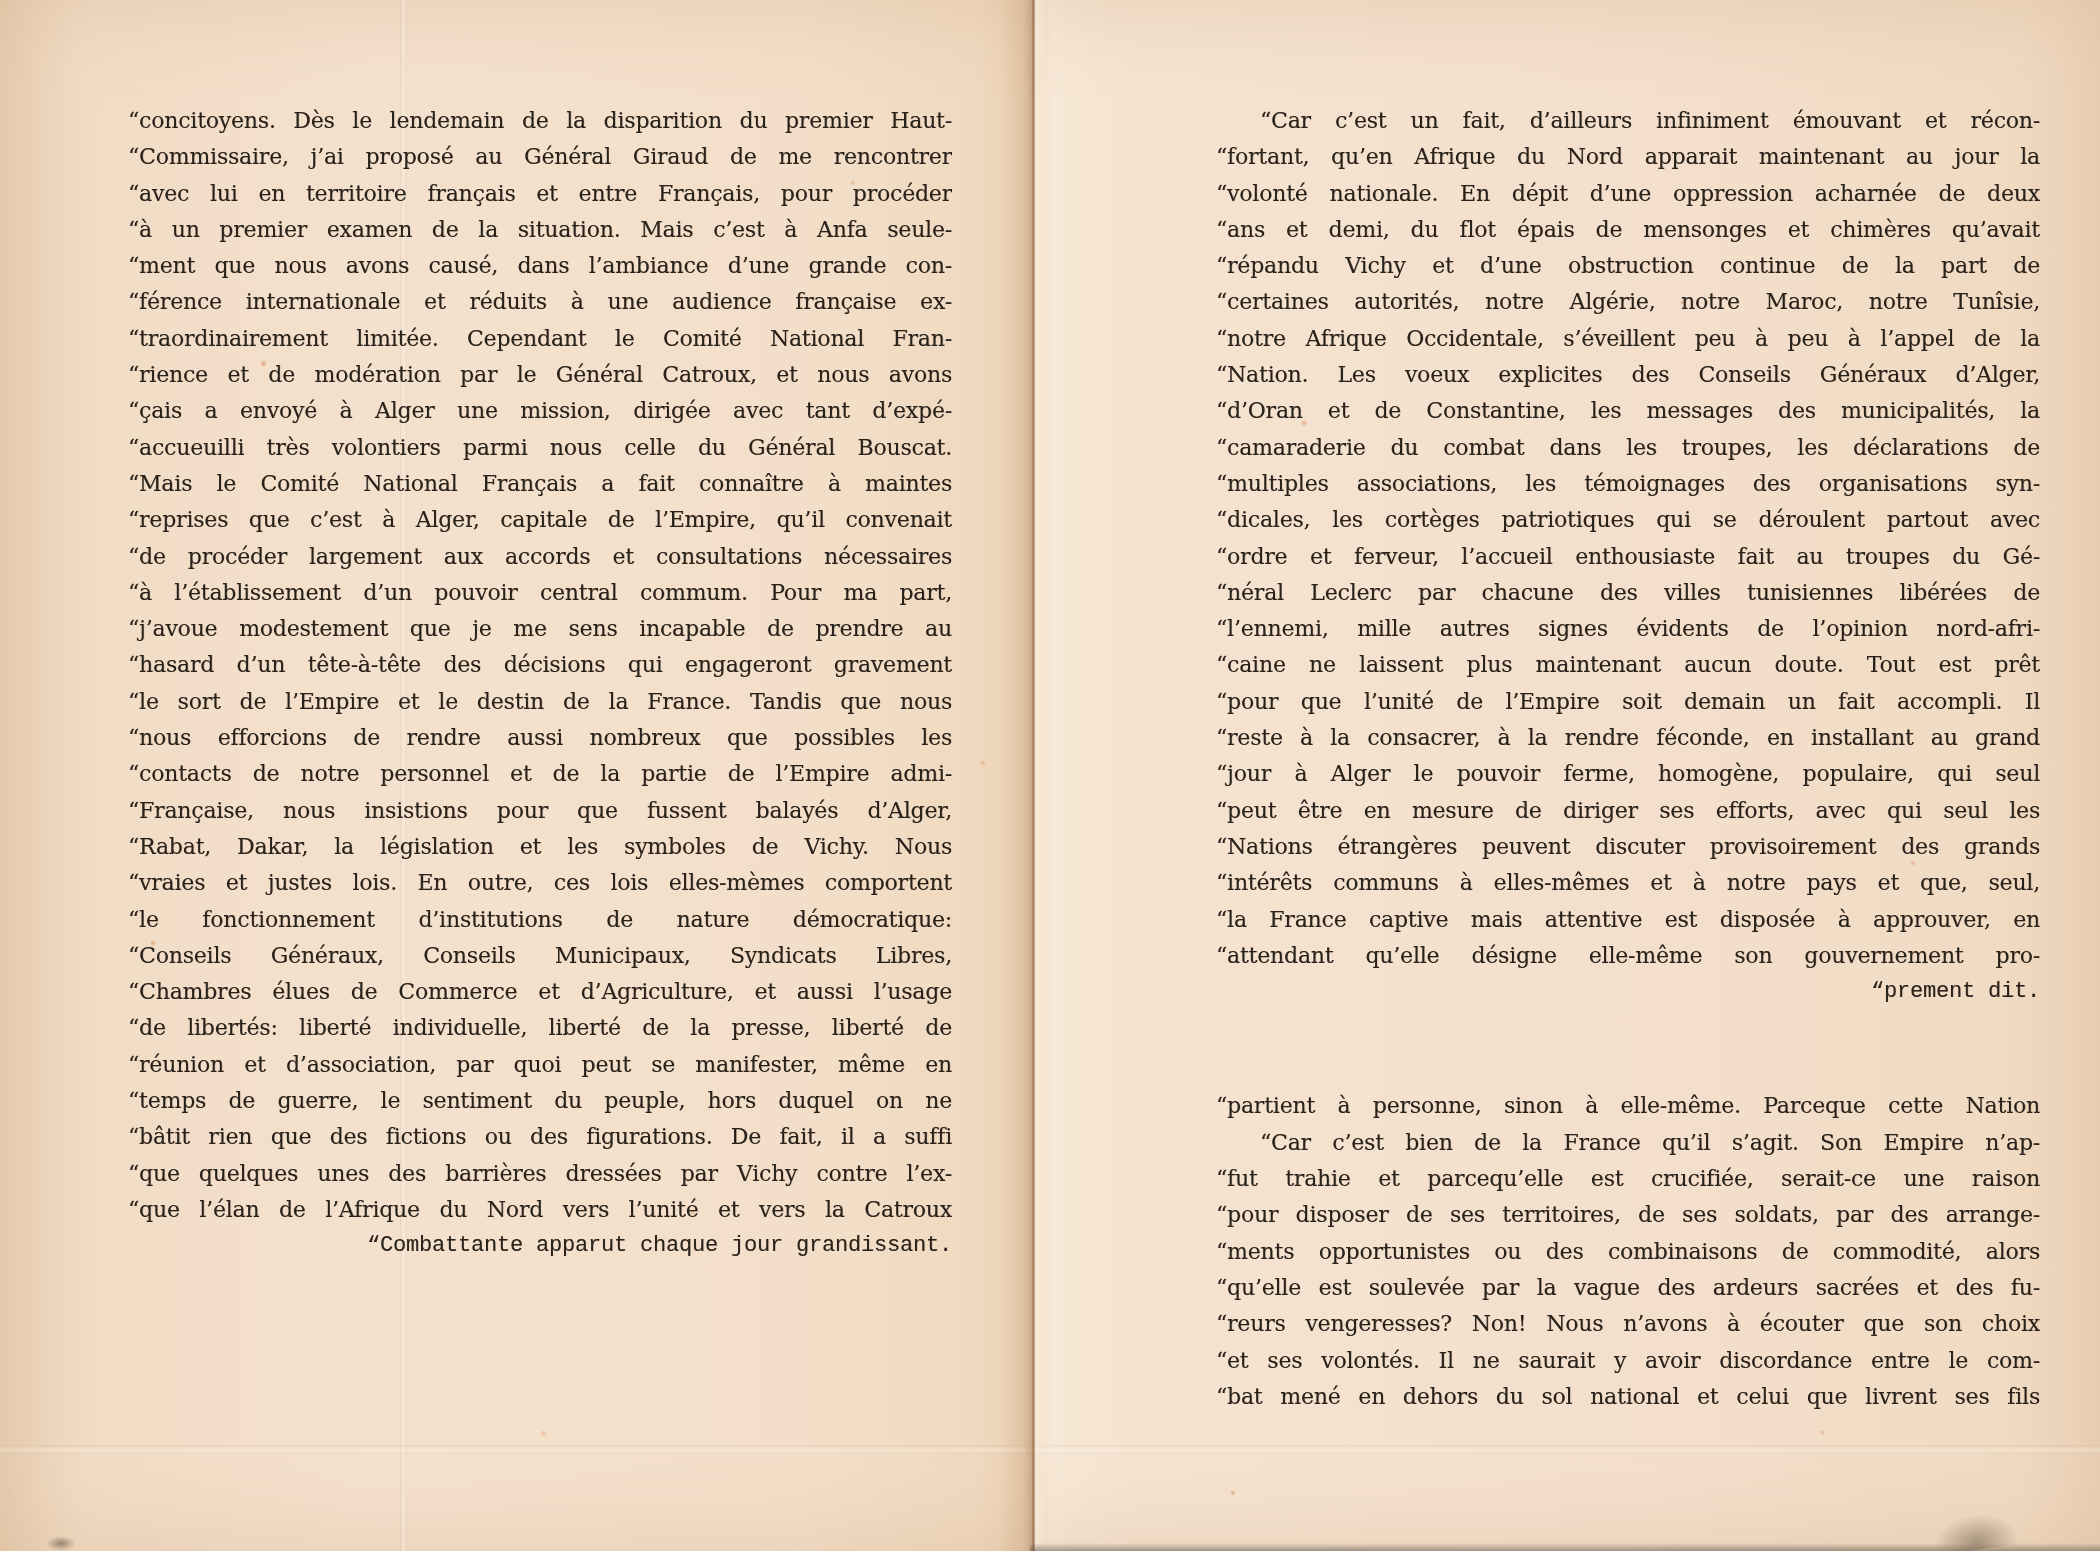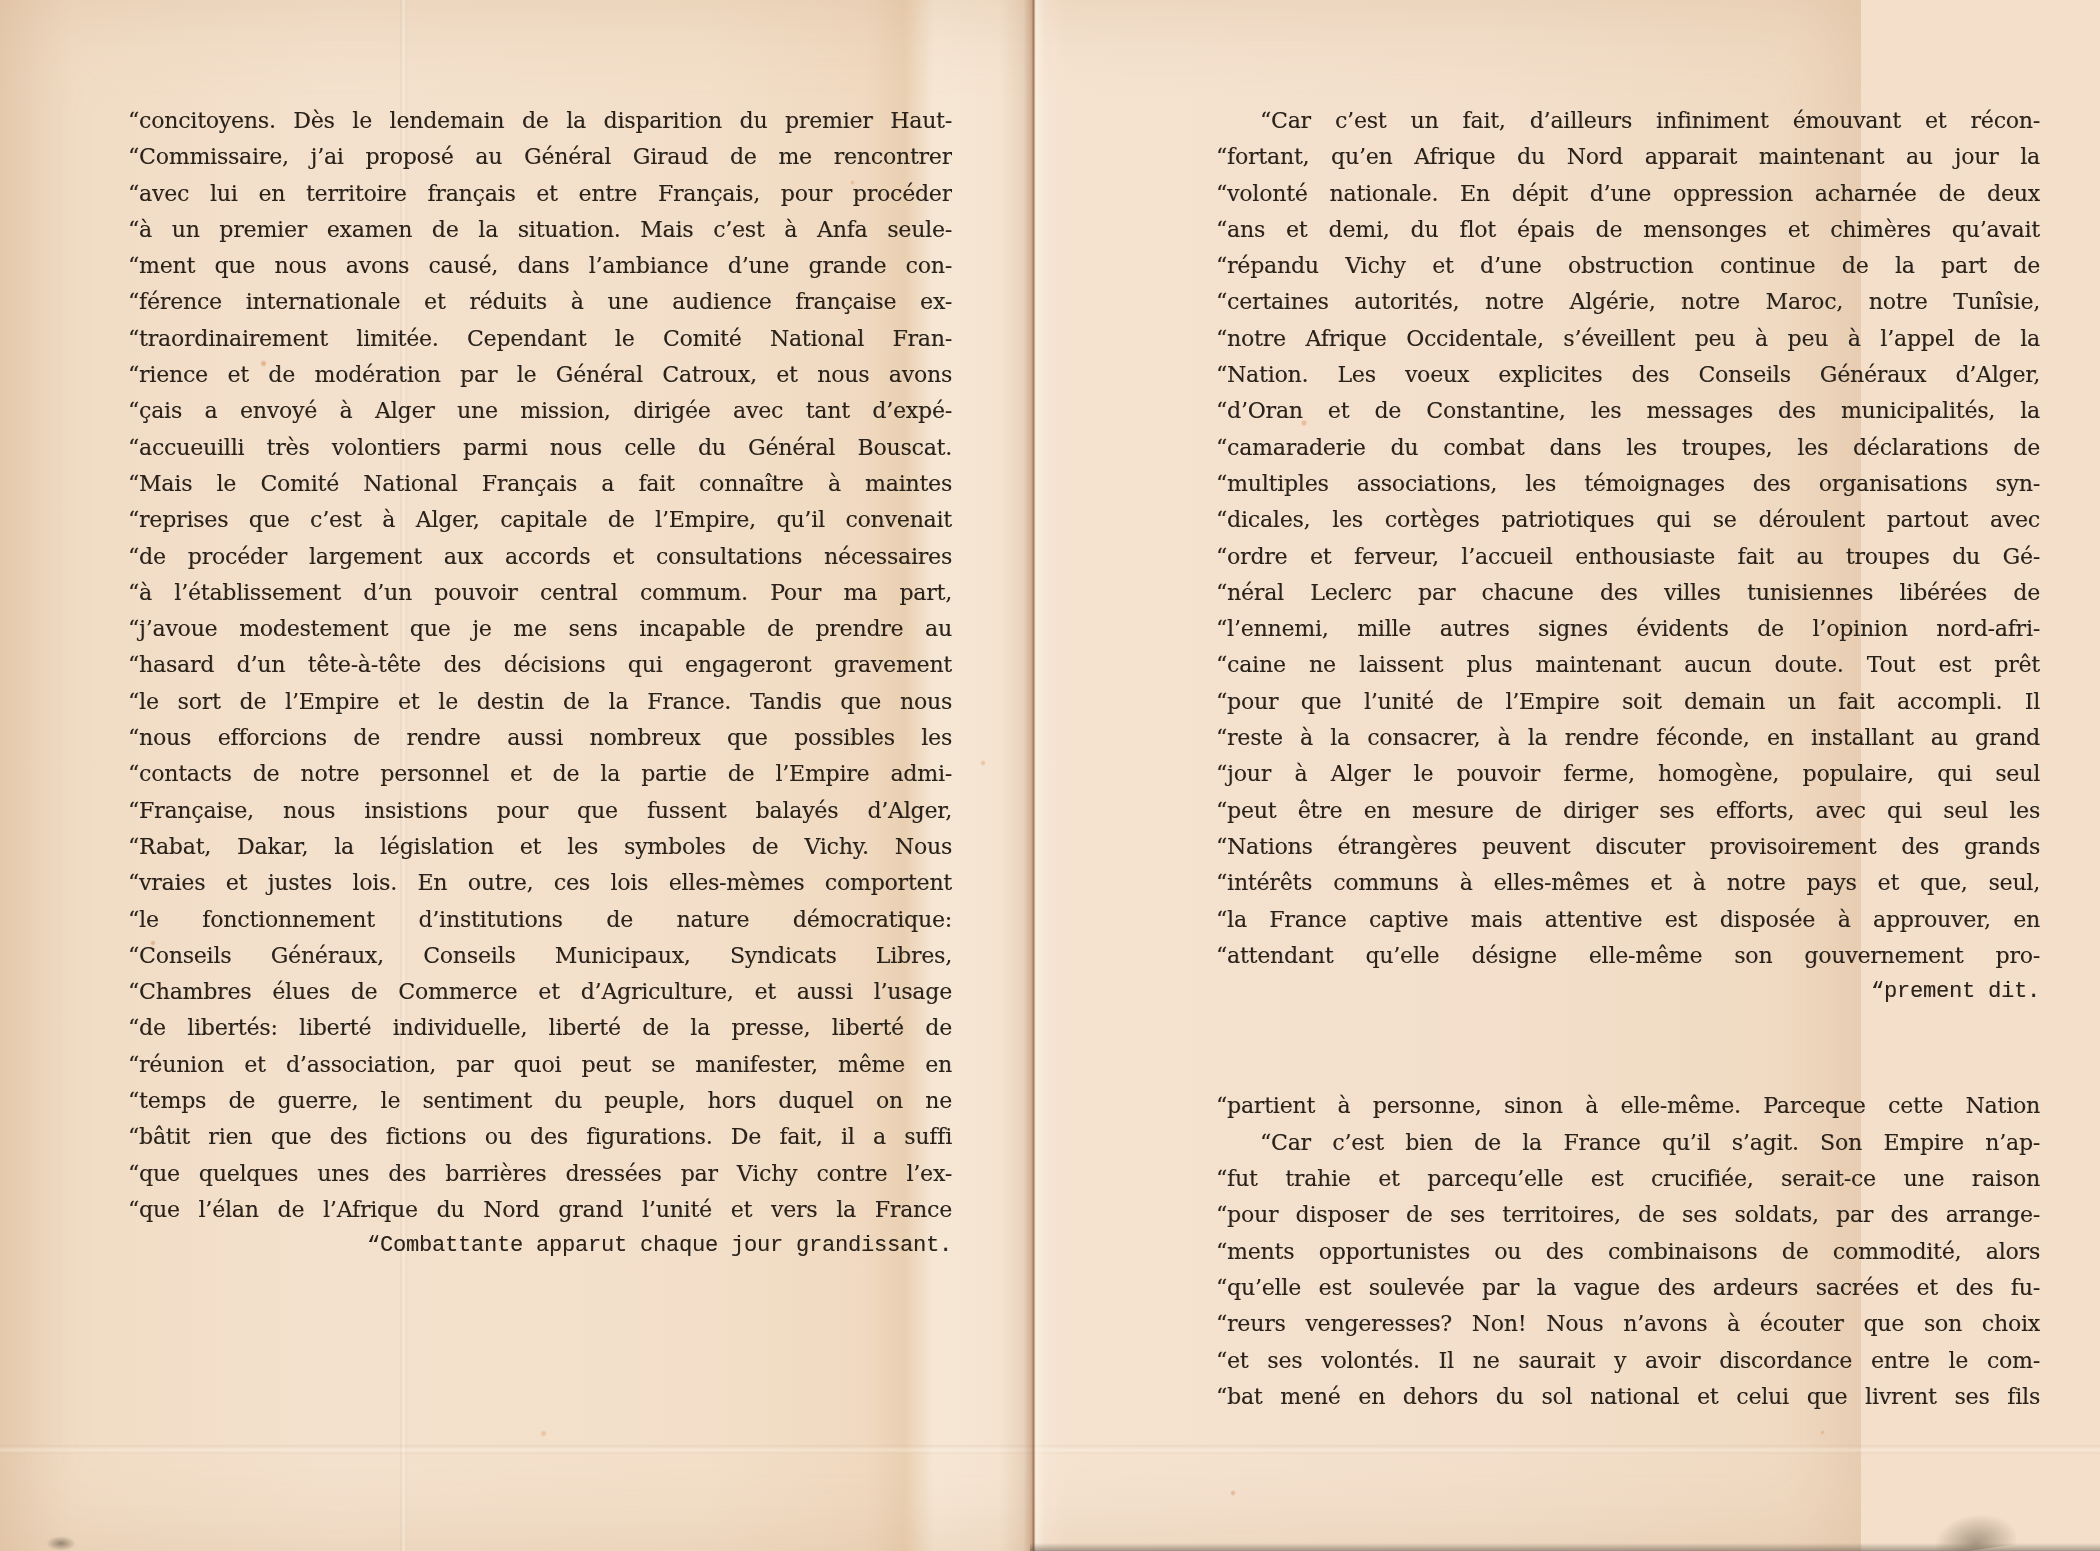--- a/index.html
+++ b/index.html
@@ -9,21 +9,21 @@
   }
   html, body { margin: 0; padding: 0; }
   body {
     width: 2100px; height: 1551px;
     overflow: hidden;
     font-family: "DejaVu Serif", "Liberation Serif", serif;
     background: #f3dfca;
   }
   .spread {
     position: relative;
-    width: 1861px; height: 1551px;
+    width: 2100px; height: 1551px;
     background:
       linear-gradient(90deg,
         #ead1b6 0%, #f1dcc5 4%,
         #f4e1cd 18%, #f3dfc9 38%,
         #f0d9c0 46.5%,
         #ead0b2 48.6%,
         #f6e7d5 50.2%,
         #f5e3d0 54%,
         #f3dfcb 80%, #f0dac2 96%, #edd5bc 100%);
     box-shadow: inset 0 0 90px rgba(195,150,108,0.28);
@@ -153,21 +153,21 @@
         <div class="line">“Rabat, Dakar, la législation et les symboles de Vichy. Nous</div>
         <div class="line">“vraies et justes lois. En outre, ces lois elles-mèmes comportent</div>
         <div class="line">“le fonctionnement d’institutions de nature démocratique:</div>
         <div class="line">“Conseils Généraux, Conseils Municipaux, Syndicats Libres,</div>
         <div class="line">“Chambres élues de Commerce et d’Agriculture, et aussi l’usage</div>
         <div class="line">“de libertés: liberté individuelle, liberté de la presse, liberté de</div>
         <div class="line">“réunion et d’association, par quoi peut se manifester, même en</div>
         <div class="line">“temps de guerre, le sentiment du peuple, hors duquel on ne</div>
         <div class="line">“bâtit rien que des fictions ou des figurations. De fait, il a suffi</div>
         <div class="line">“que quelques unes des barrières dressées par Vichy contre l’ex-</div>
-        <div class="line">“que l’élan de l’Afrique du Nord grand l’unité et vers la France</div>
+        <div class="line">“que l’élan de l’Afrique du Nord vers l’unité et vers la Catroux</div>
         <div class="line flush">“Combattante apparut chaque jour grandissant.</div>
       </div>
   </div>
 
   <div class="col col-right">
     <div class="para">
         <div class="line indent">“Car c’est un fait, d’ailleurs infiniment émouvant et récon-</div>
         <div class="line">“fortant, qu’en Afrique du Nord apparait maintenant au jour la</div>
         <div class="line">“volonté nationale. En dépit d’une oppression acharnée de deux</div>
         <div class="line">“ans et demi, du flot épais de mensonges et chimères qu’avait</div>

